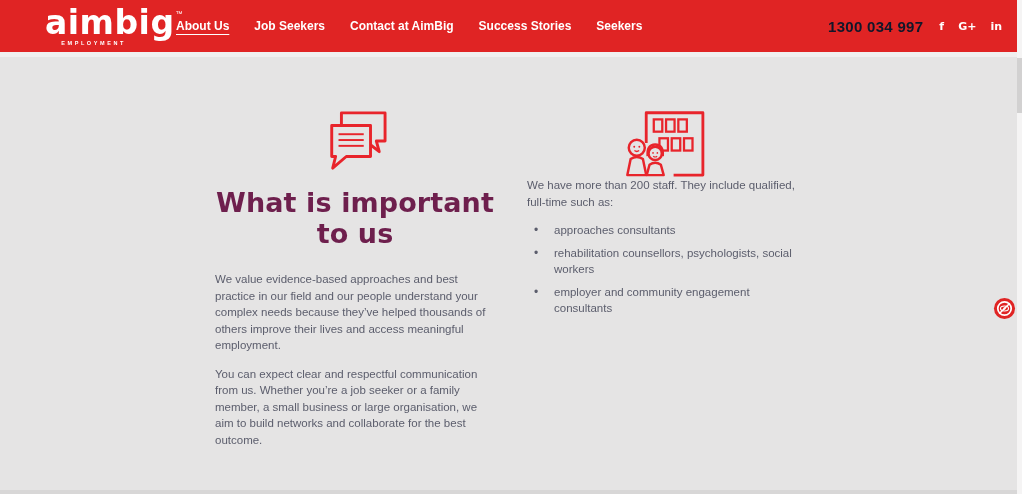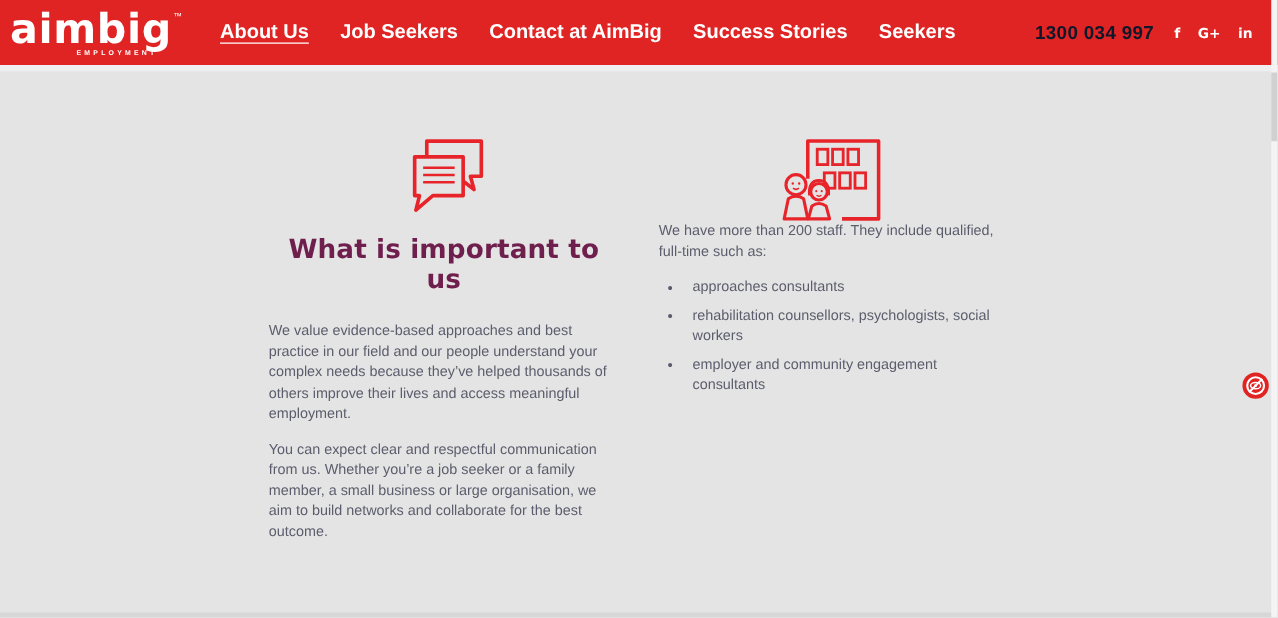--- a/index.html
+++ b/index.html
@@ -27,20 +27,21 @@
     line-height: 1;
     position: relative;
     width: 132px;
     flex: 0 0 auto;
   }
   .logo-word {
     font-weight: bold;
     font-size: 33px;
     letter-spacing: 0.5px;
     font-family: "DejaVu Sans", sans-serif;
+    margin-left: 37px;
   }
   .logo-tm {
     font-size: 7px;
     vertical-align: top;
     position: relative;
     top: 4px;
     left: 1px;
   }
   .logo-tagline {
     font-size: 5.5px;
@@ -51,21 +52,21 @@
     font-weight: bold;
   }
   .nav {
     display: flex;
     align-items: center;
     gap: 25px;
     margin-left: 36px;
   }
   .nav-item {
     color: #ffffff;
-    font-size: 16px;
+    font-size: 12px;
     font-weight: bold;
     text-decoration: none;
     white-space: nowrap;
     cursor: pointer;
   }
   .nav-item.active {
     text-decoration: underline;
     text-underline-offset: 4px;
   }
   .header-right {
@@ -106,21 +107,21 @@
     padding-top: 52px;
   }
   .col { width: 280px; }
   .icon-wrap {
     height: 68px;
     display: flex;
     justify-content: center;
     align-items: flex-start;
   }
   .section-title {
-    font-size: 21px;
+    font-size: 27px;
     font-weight: bold;
     color: #6e1f4d;
     text-align: center;
     margin: 10px 0 22px 0;
     font-family: "DejaVu Sans", sans-serif;
     letter-spacing: 0.1px;
   }
   .body-text, .bullet-item {
     font-size: 11.5px;
     line-height: 16.5px;

